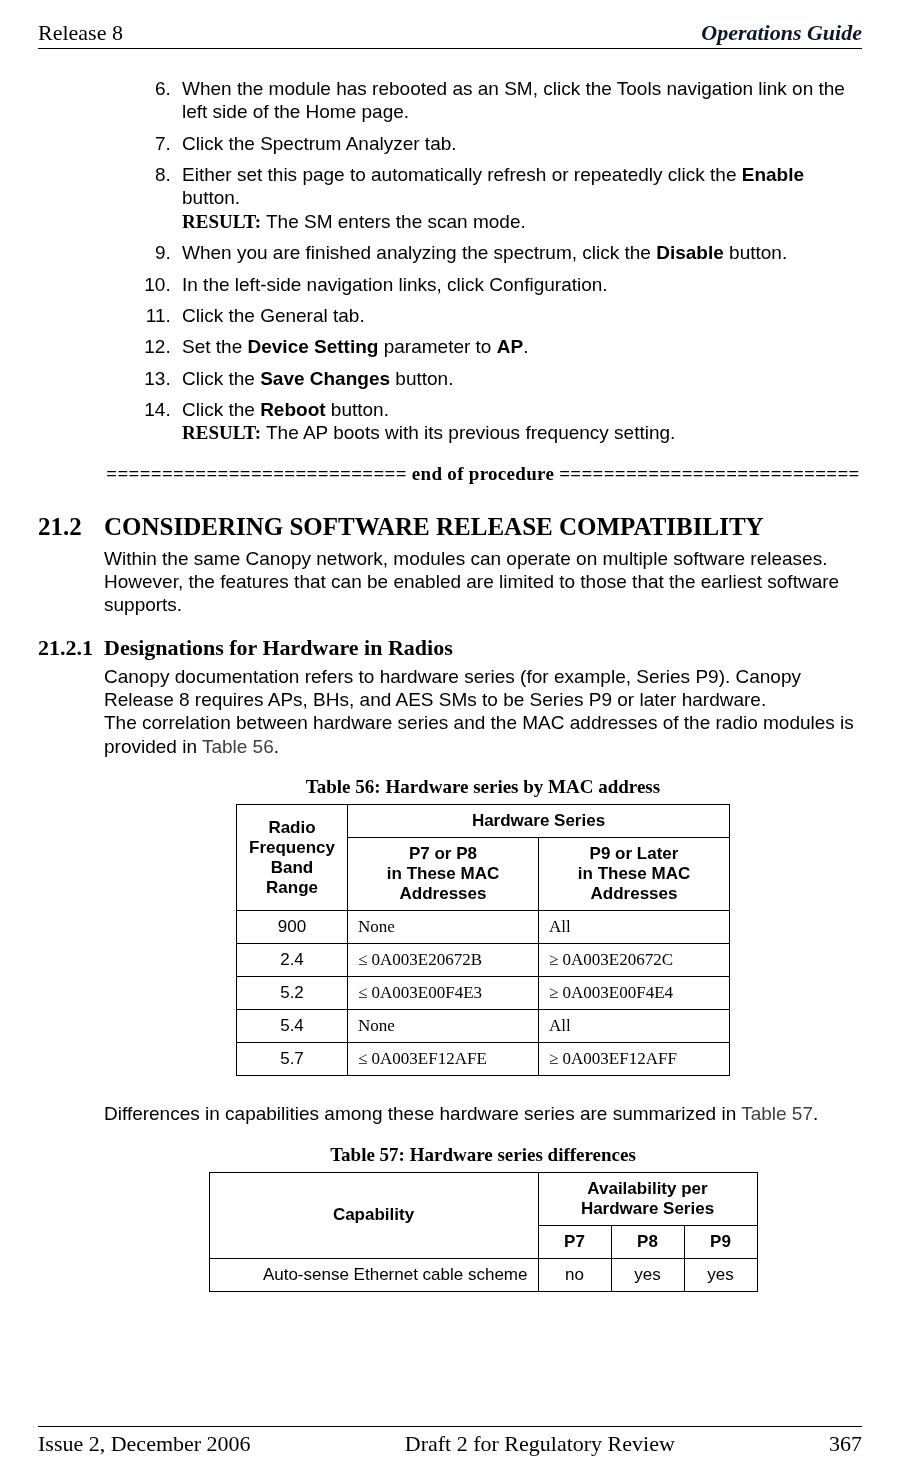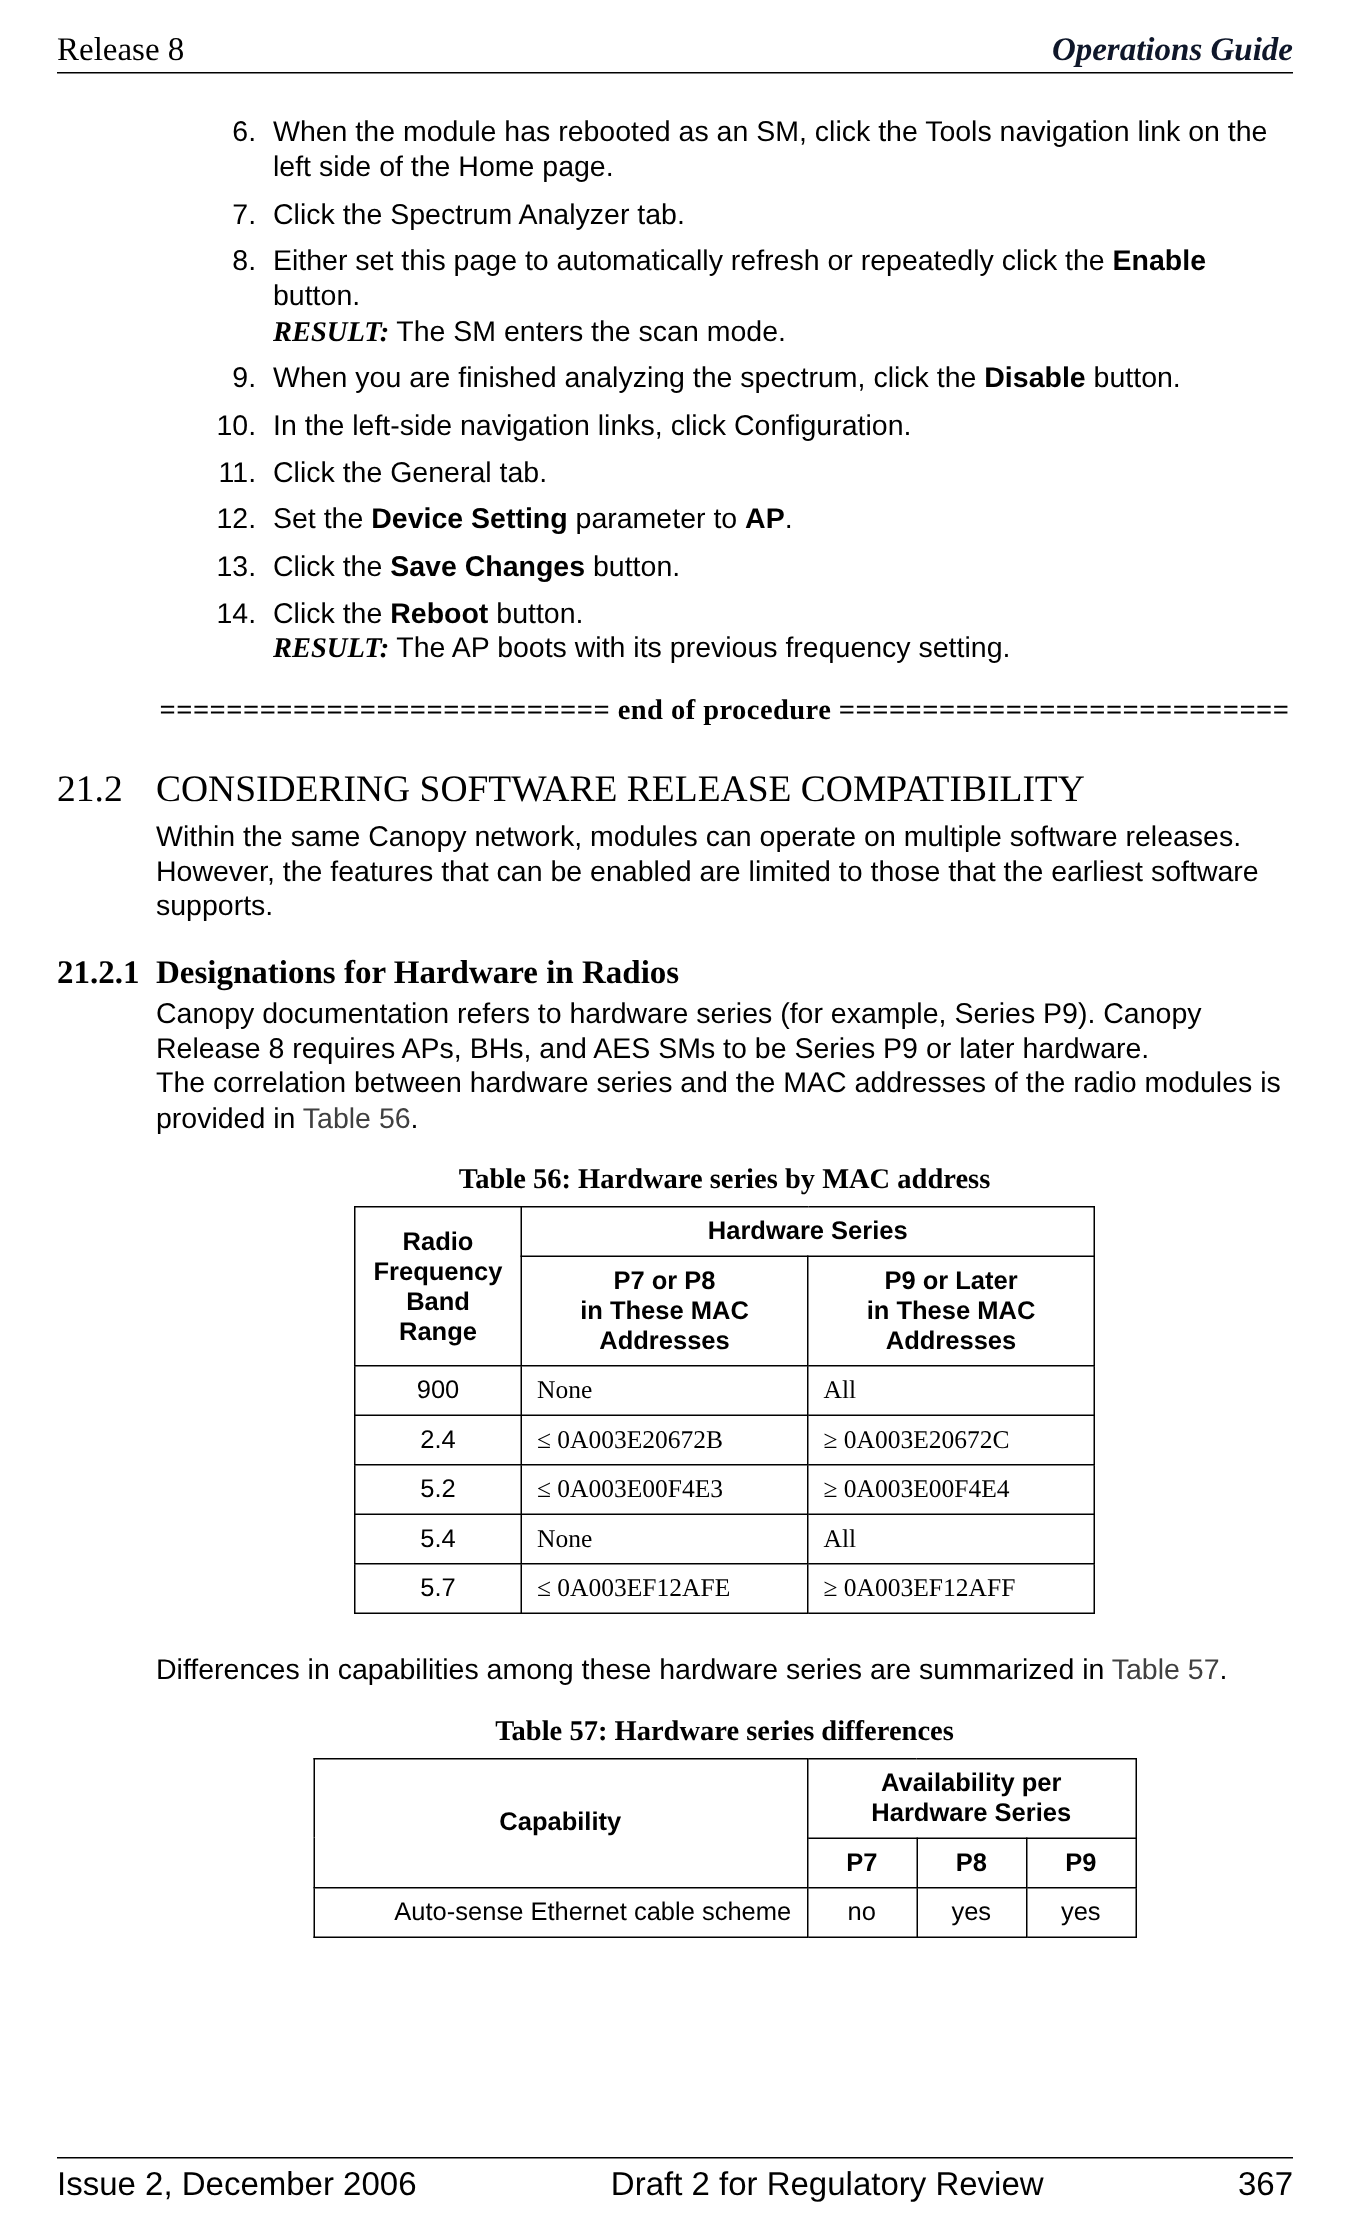--- a/index.html
+++ b/index.html
@@ -51,36 +51,35 @@
     font-family: Arial, Helvetica, sans-serif;
     font-size: 19px;
     line-height: 1.23;
   }
   ol.proc > li {
     margin-bottom: 8px;
     padding-left: 6px;
   }
   .result-label {
     font-family: "Times New Roman", Times, serif;
-    font-style: italic;
     font-weight: bold;
   }
   .endproc {
     font-family: "Times New Roman", Times, serif;
     font-weight: bold;
     font-size: 19px;
     text-align: center;
     margin: 18px 0 28px 0;
     white-space: nowrap;
     overflow: hidden;
     letter-spacing: 0.3px;
   }
   .h2 {
     font-family: "Times New Roman", Times, serif;
-    font-weight: normal;
+    font-weight: bold;
     font-size: 25px;
     margin: 0 0 6px -66px;
   }
   .h2-num { display:inline-block; width:66px; }
   .para {
     font-family: Arial, Helvetica, sans-serif;
     font-size: 19px;
     line-height: 1.23;
     margin: 0 0 18px 0;
   }
@@ -115,27 +114,27 @@
     font-weight: bold;
     text-align: center;
   }
   .col-header-left { text-align: left; }
   .t56 .rf { text-align: center; width: 90px; margin-left: 31px;}
   .t56 .c2, .t56 .c3 { text-align:left; width:170px;font-family:Liberation Serif, serif;}
   .t57 .cap { text-align:right; width:310px; padding-left:8px;}
   .t57 .av { text-align:center; width:52px;}
   .footer {
     position: absolute;
-    bottom: 12px;
+    bottom: 24px;
     left: 38px;
     right: 38px;
     display: flex;
     justify-content: space-between;
     align-items: baseline;
-    font-family: Liberation Sans, sans-serif;
+    font-family: Liberation Serif, serif;
     font-size: 22px;
     border-top: 1px solid #000;
     padding-top: 4px;
   }
   .footer-mid { flex:1; text-align:center; }
   b.sans { font-family: Arial, Helvetica, sans-serif; font-weight:bold; }
 </style>
 </head>
 <body>
 

